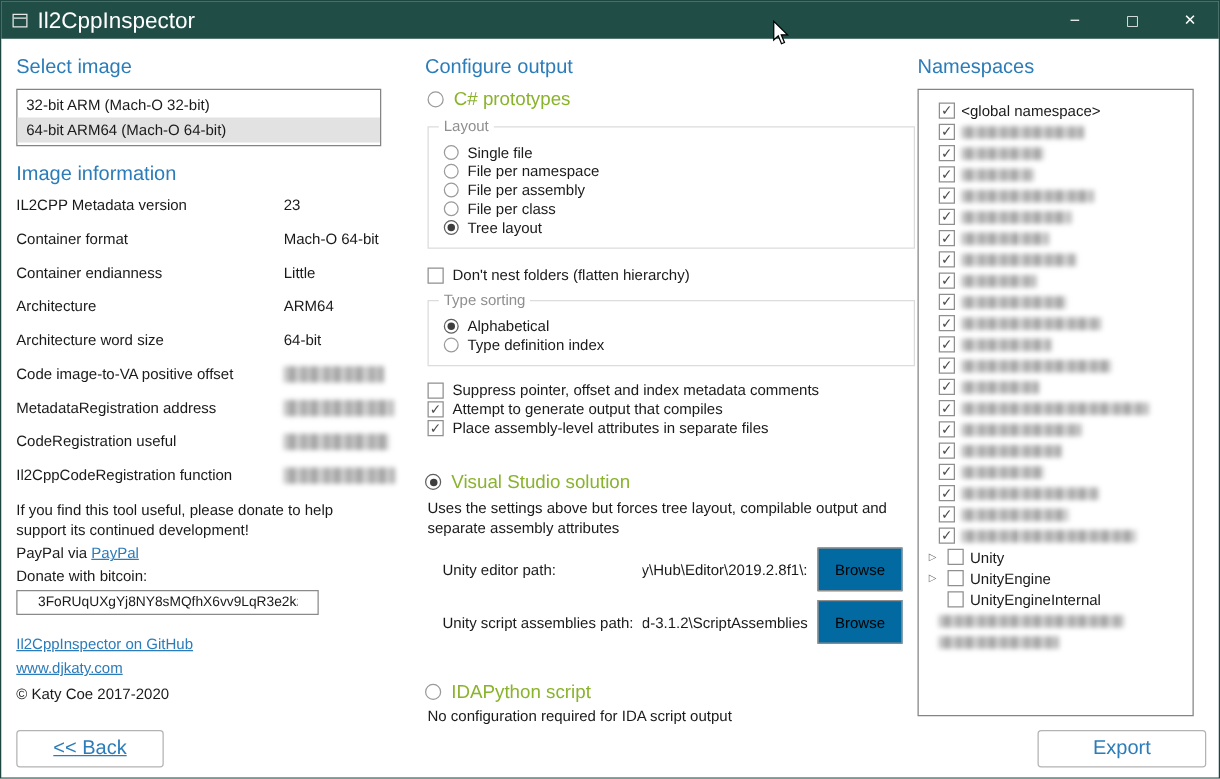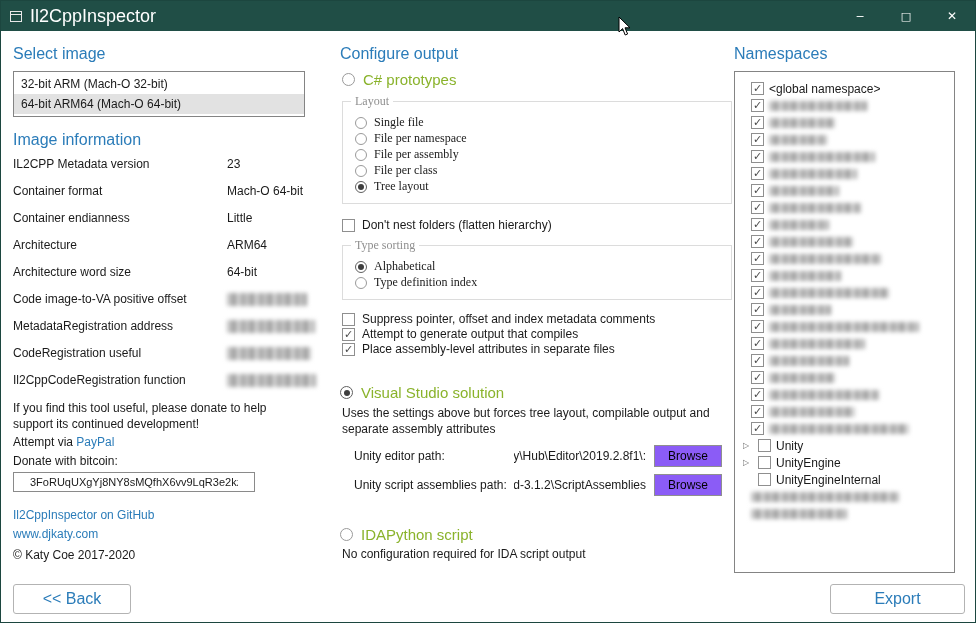--- a/index.html
+++ b/index.html
@@ -34,53 +34,53 @@
   .info-row { display: flex; align-items: center; margin-bottom: 13px; }
   .info-label { width: 214px; flex: 0 0 auto; }
   .info-value { white-space: nowrap; }
 
   .blur-bar { display: inline-block; height: 12px; border-radius: 1px; vertical-align: middle;
     background: repeating-linear-gradient(90deg,#c2c2c2 0 5px,#9d9d9d 5px 9px,#cfcfcf 9px 14px,#a8a8a8 14px 18px);
     filter: blur(2px); }
 
   .donate-block { width: 292px; margin-top: 6px; line-height: 1.35; }
   .donate-line { margin-top: 2px; }
-  a.link { color: #2b7cb9; cursor: pointer; }
+  a.link { color: #2b7cb9; text-decoration: underline; cursor: pointer; }
   .bitcoin-input { width: 242px; font-family: "Liberation Sans", sans-serif; font-size: 11px; padding: 3px 16px; border: 1px solid #8a8a8a; margin-top: 3px; color: #1a1a1a; }
   .links-block { margin-top: 14px; line-height: 1.6; }
   .copyright { margin-top: 2px; }
 
   .big-btn { position: absolute; background: #fff; border: 1px solid #b3b3b3; border-radius: 3px; color: #2b7cb9; font-family: "Liberation Sans", sans-serif; font-size: 16px; height: 30px; cursor: default; }
-  .back-btn { left: 12px; bottom: 8px; width: 118px; }
+  .back-btn { left: 12px; bottom: 8px; width: 118px; text-decoration: underline; }
   .export-btn { right: 10px; bottom: 8px; width: 135px; }
 
   
   .opt-row { display: flex; align-items: center; gap: 7px; margin: 1px 0; font-size: 12px; }
   .radio { width: 12px; height: 12px; border: 1px solid #9a9a9a; border-radius: 50%; background: #fff; position: relative; flex: 0 0 auto; }
   .radio.checked { border-color: #5f5f5f; }
   .radio.checked::after { content: ""; position: absolute; left: 2px; top: 2px; width: 6px; height: 6px; border-radius: 50%; background: #3e3e3e; }
   .radio.big { width: 13px; height: 13px; }
   .radio.big.checked::after { left: 2.5px; top: 2.5px; }
   .checkbox { width: 13px; height: 13px; border: 1px solid #8f8f8f; background: #fff; flex: 0 0 auto; display: inline-flex; align-items: center; justify-content: center; font-size: 11px; line-height: 1; color: #4b4b4b; font-family: "DejaVu Sans", sans-serif; }
   .big-opt { gap: 8px; margin: 4px 0; }
   .big-opt .opt-label { font-size: 15px; color: #8ab32c; }
 
-  .groupbox { border: 1px solid #dcdcdc; position: relative; width: 390px; margin: 13px 0 10px 2px; padding: 12px 10px 8px 12px; font-family: Liberation Serif, serif; }
+  .groupbox { border: 1px solid #dcdcdc; position: relative; width: 390px; margin: 13px 0 10px 2px; padding: 12px 10px 8px 12px; }
   .group-label { position: absolute; top: -8px; left: 8px; background: #fff; padding: 0 4px; font-size: 12px; color: #8f8f8f; }
 
   .mid-section { margin-left: 2px; }
   .flatten-wrap { margin: 14px 0 4px 2px; }
   .mid-checkboxes { margin: 12px 0 0 2px; }
   .vs-section { margin-top: 28px; }
   .vs-desc { width: 392px; margin: 3px 0 8px 2px; line-height: 1.35; }
   .path-rows { margin-left: 14px; }
   .path-row { display: flex; align-items: center; margin: 7px 0; }
   .path-label { width: 160px; flex: 0 0 auto; }
   .path-value { flex: 1; text-align: right; padding-right: 8px; white-space: nowrap; overflow: hidden; direction: rtl; }
-  .browse-btn { width: 68px; height: 22px; background: #8b5cf6; border: 1px solid #8f8f8f; font-family: "Liberation Sans", sans-serif; font-size: 12px; cursor: default; }
+  .browse-btn { width: 68px; height: 35px; background: #0369a1; border: 1px solid #8f8f8f; font-family: "Liberation Sans", sans-serif; font-size: 12px; cursor: default; }
   .ida-section { margin-top: 30px; }
   .ida-desc { margin: 2px 0 0 2px; }
 
   
   .ns-panel { border: 1px solid #848484; width: 221px; height: 502px; margin-top: 6px; padding: 8px 4px 4px 6px; overflow: hidden; background: #fff; }
   .ns-row { display: flex; align-items: center; gap: 5px; height: 17px; padding-left: 10px; }
   .ns-row.with-expander { padding-left: 2px; }
   .ns-row .expander { width: 10px; font-size: 8px; color: #6f6f6f; flex: 0 0 auto; font-family: "DejaVu Sans", sans-serif; }
   .ns-row .spacer { width: 10px; flex: 0 0 auto; }
   .ns-row .ns-label { white-space: nowrap; }
@@ -148,21 +148,21 @@
             <span class="blur-bar" style="width: 84px; height: 13px;"></span>
           </div>
           <div class="info-row">
             <span class="info-label">Il2CppCodeRegistration function</span>
             <span class="blur-bar" style="width: 92px; height: 13px;"></span>
           </div>
         </div>
 
       <div class="donate-block">
         <div>If you find this tool useful, please donate to help support its continued development!</div>
-        <div class="donate-line"><span>Attempt via </span><a class="link">PayPal</a></div>
+        <div class="donate-line"><span>PayPal via </span><a class="link">PayPal</a></div>
         <div class="donate-line">Donate with bitcoin:</div>
         <input class="bitcoin-input" value="3FoRUqUXgYj8NY8sMQfhX6vv9LqR3e2kzz" style="">
       </div>
 
       <div class="links-block">
         <div><a class="link">Il2CppInspector on GitHub</a></div>
         <div><a class="link">www.djkaty.com</a></div>
         <div class="copyright">© Katy Coe 2017-2020</div>
       </div>
 

